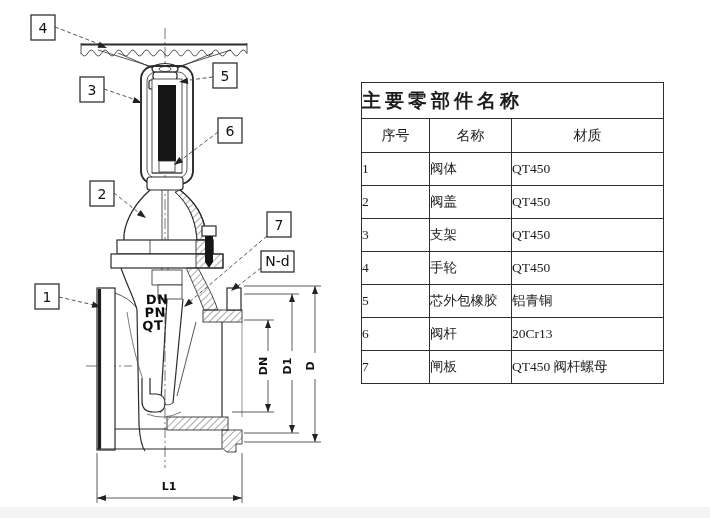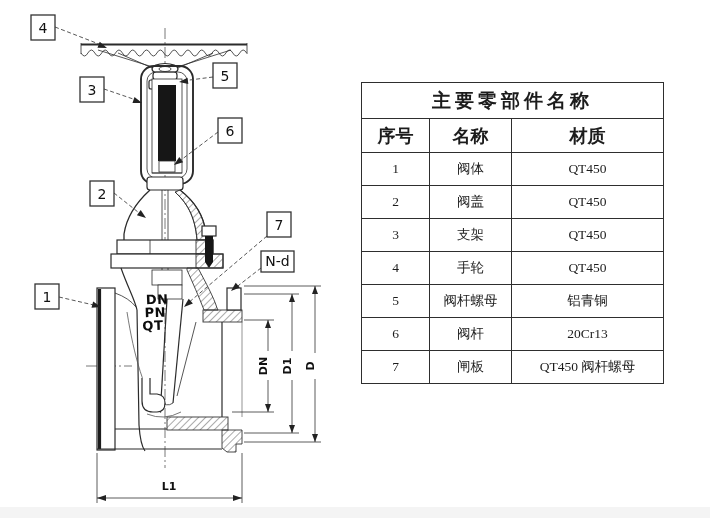--- a/index.html
+++ b/index.html
@@ -12,27 +12,27 @@
   .scan-strip{position:absolute;left:0;top:507px;width:710px;height:11px;background:#f4f4f4;}
 
   
   .parts-table{
     position:absolute;left:361px;top:82px;width:302px;
     border-collapse:collapse;table-layout:fixed;
     font-family:"Liberation Serif","DejaVu Serif",serif;
     color:#1c1c1c;
   }
   .parts-table td,.parts-table th{
-    border:1.6px solid #2e2e2e;text-align:center;vertical-align:middle;
+    border:1.6px solid #2e2e2e;vertical-align:middle;
     padding:0;overflow:hidden;white-space:nowrap;
   }
   .parts-table .title-cell{
     height:35px;font-size:19px;font-weight:bold;letter-spacing:4px;
   }
-  .parts-table .head-cell{height:33px;font-size:18px;font-weight:bold;}
+  .parts-table .head-cell{height:33px;font-size:14px;font-weight:normal;}
   .parts-table .data-cell{height:32px;font-size:13.5px;font-weight:normal;}
   .col-no{width:68px;}
   .col-name{width:82px;}
   .col-mat{width:152px;}
 
   
   .ln{stroke:#2b2b2b;fill:none;}
   .thick{stroke-width:2.2;}
   .med{stroke-width:1.2;}
   .thin{stroke-width:0.8;}
@@ -269,21 +269,21 @@
       <td class="data-cell">支架</td>
       <td class="data-cell">QT450</td>
     </tr>
     <tr>
       <td class="data-cell">4</td>
       <td class="data-cell">手轮</td>
       <td class="data-cell">QT450</td>
     </tr>
     <tr>
       <td class="data-cell">5</td>
-      <td class="data-cell">阀杆螺母</td>
+      <td class="data-cell">芯外包橡胶</td>
       <td class="data-cell">铝青铜</td>
     </tr>
     <tr>
       <td class="data-cell">6</td>
       <td class="data-cell">阀杆</td>
       <td class="data-cell">20Cr13</td>
     </tr>
     <tr>
       <td class="data-cell">7</td>
       <td class="data-cell">闸板</td>

